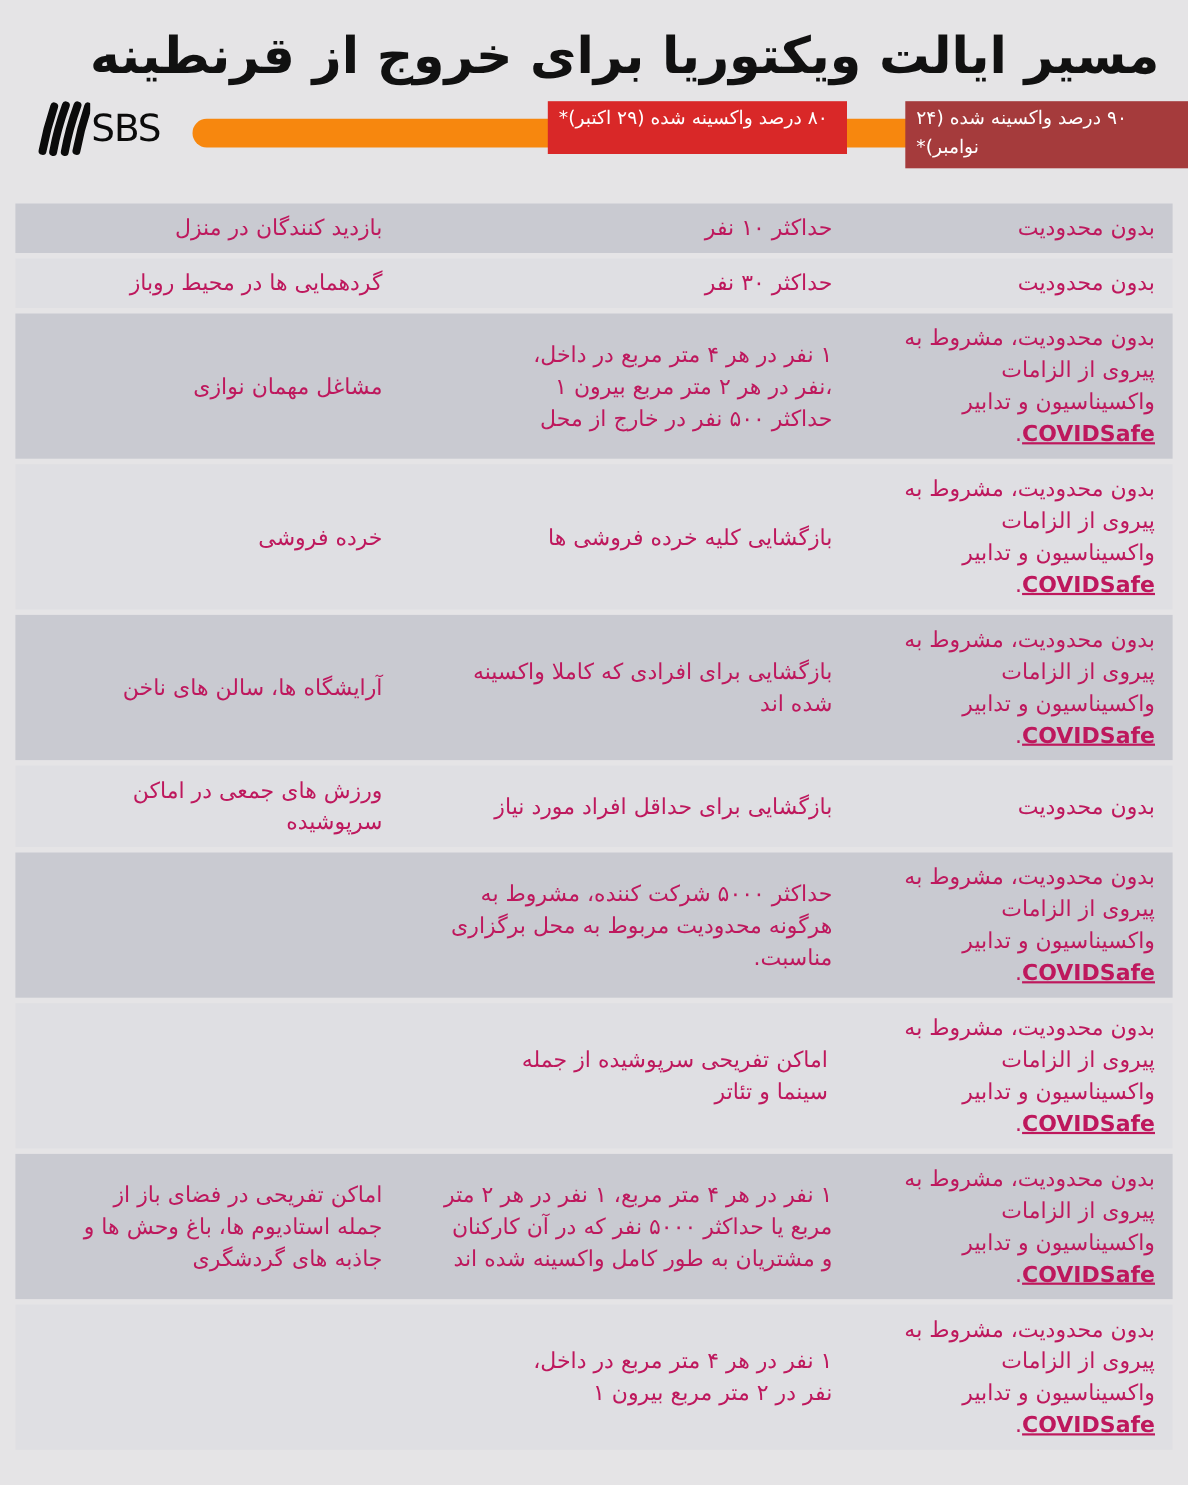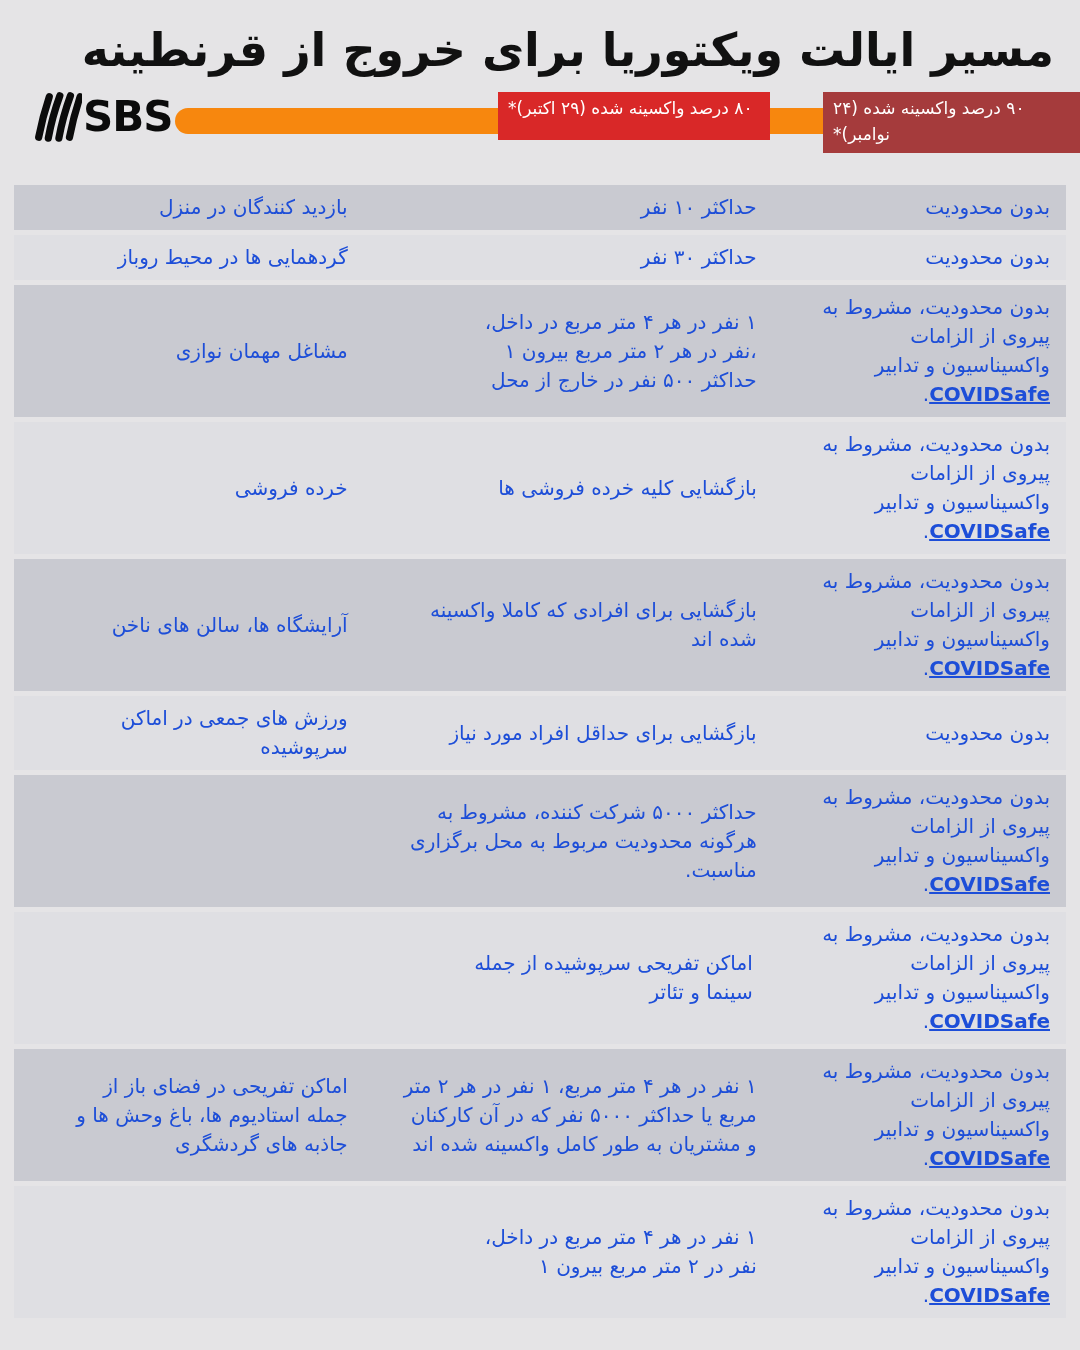--- a/index.html
+++ b/index.html
@@ -26,22 +26,22 @@
   }
   .sbs-logo{
     position:absolute;
     left:30px;top:4px;
     display:flex;
     align-items:center;
     direction:ltr;
     gap:1px;
   }
   .sbs-wordmark{
-    font-size:42px;
-    font-weight:700;
+    font-size:34px;
+    font-weight:400;
     letter-spacing:-1px;
     color:#0b0b0b;
     line-height:1;
   }
   .timeline-bar{
     position:absolute;
     left:175px;top:21px;
     width:832px;height:26px;
     border-radius:13px;
     background:#f7870e;
@@ -71,21 +71,21 @@
     direction:rtl;
     align-items:center;
     margin-bottom:5px;
   }
   .row-dark{background:#c9cad1;}
   .row-light{background:#dfdfe3;}
   .cell{
     font-size:20px;
     line-height:1.45;
     text-align:right;
-    color:#1d4ed8;
+    color:#be185d;
     box-sizing:border-box;
   }
   .cell b{font-weight:700;text-decoration:underline;}
   .cell-90{padding:8px 16px 8px 28px;}
   .cell-80{padding:8px 20px 8px 26px;}
   .cell-label{padding:8px 24px 8px 60px;}
 </style>
 </head>
 <body>
 

